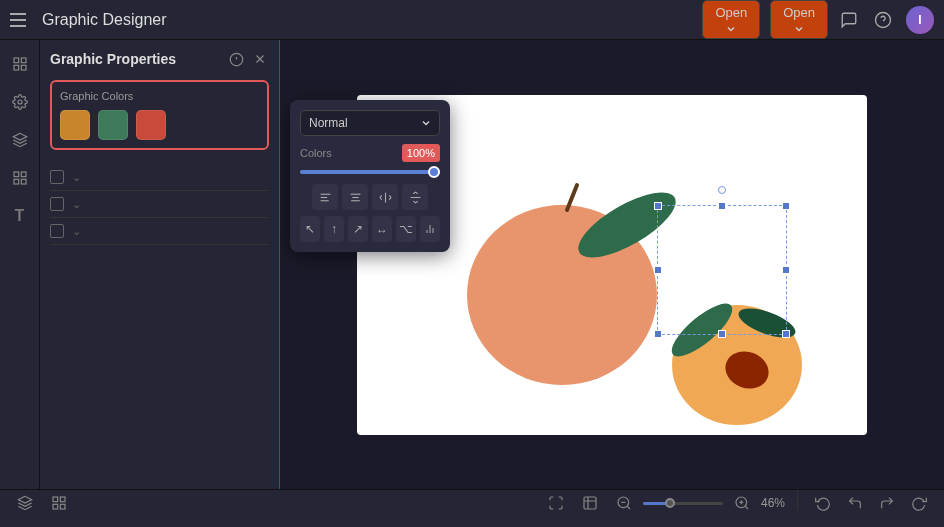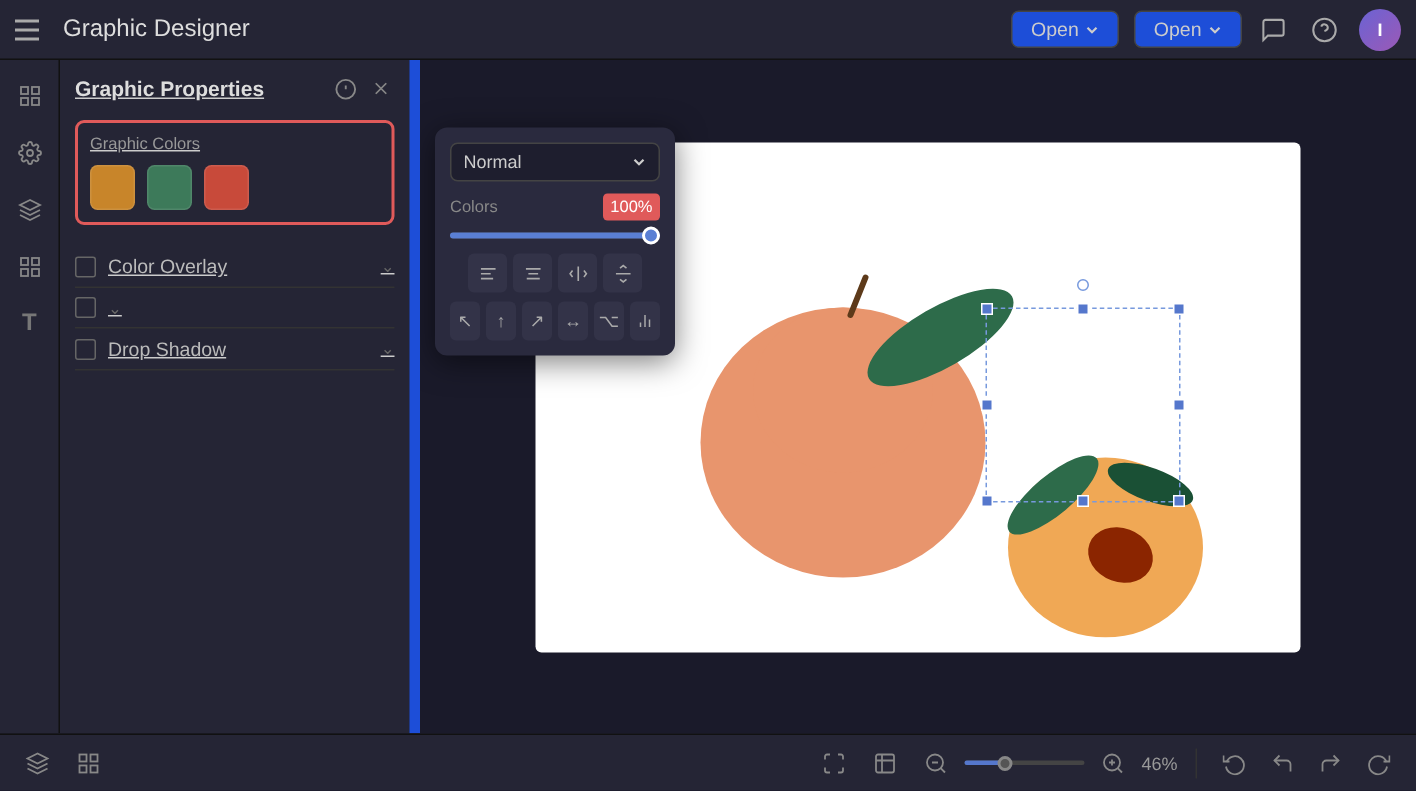--- a/index.html
+++ b/index.html
@@ -32,23 +32,23 @@
       justify-content: center; gap: 4px; cursor: pointer;
     }
     .topbar-hamburger span {
       width: 16px; height: 2px; background: #aaa; display: block;
     }
     .topbar-title {
       font-size: 16px; color: #ddd; font-weight: 500;
     }
     .topbar-spacer { flex: 1; }
     .topbar-btn {
-      background: #1d4ed8; border: 1px solid #444;
+      background: #c2410c; border: 1px solid #444;
       color: #ccc; padding: 4px 12px; border-radius: 5px;
-      cursor: pointer; font-size: 13px; display: flex; align-items: center; gap: 4px;
+      cursor: pointer; font-size: 13px; display: flex; align-items: center; gap: 4px; flex-direction: column;
     }
     .topbar-btn svg { width: 10px; height: 10px; }
     .topbar-icons { display: flex; align-items: center; gap: 12px; }
     .topbar-icon { width: 22px; height: 22px; display: flex; align-items: center; justify-content: center; cursor: pointer; color: #aaa; }
     .topbar-avatar {
       width: 28px; height: 28px; border-radius: 50%;
       background: linear-gradient(135deg, #6b63d4, #9b59b6);
       display: flex; align-items: center; justify-content: center;
       color: white; font-size: 12px; font-weight: bold; cursor: pointer;
     }
@@ -75,24 +75,23 @@
       width: 32px; height: 32px;
       display: flex; align-items: center; justify-content: center;
       border-radius: 5px; cursor: pointer; color: #888;
       font-size: 15px;
     }
 
     
     .side-panel {
       width: 240px;
       background: #252535;
-      border-right: 7px solid #1d4ed8;
+      border-right: 1px solid #1d4ed8;
       padding: 10px;
       overflow-y: auto;
-      text-decoration: underline;
     }
     .panel-header {
       display: flex; align-items: center; gap: 6px; margin-bottom: 12px;
     }
     .panel-title {
       font-size: 14px; font-weight: 600; color: #ddd; flex: 1;
     }
     .panel-header-icons { display: flex; gap: 6px; }
     .panel-header-icon { cursor: pointer; color: #888; width: 18px; height: 18px; display: flex; align-items: center; justify-content: center; }
 
@@ -146,21 +145,21 @@
 
     
     .illustration {
       width: 100%; height: 100%;
       display: flex; align-items: center; justify-content: center;
     }
 
     
     .float-toolbar {
       position: absolute;
-      top: 45px; left: 10px;
+      top: 60px; left: 10px;
       background: #2a2a3e;
       border-radius: 8px;
       padding: 10px;
       box-shadow: 0 4px 20px rgba(0,0,0,0.5);
       z-index: 10;
       width: 160px;
     }
     .blend-select {
       width: 100%; background: #1e1e2e; color: #ccc;
       border: 1px solid #444; border-radius: 5px; padding: 5px 8px;
@@ -222,21 +221,21 @@
       border: 1.5px solid #7799dd; border-radius: 50%;
       position: absolute; top: -20px; left: 50%; transform: translateX(-50%);
     }
 
     
     .bottombar {
       height: 38px;
       background: #252535;
       border-top: 1px solid #111;
       display: flex;
-      align-items: center;
+      align-items: flex-start;
       padding: 0 12px;
       gap: 8px;
       flex-shrink: 0;
     }
     .bottom-icon {
       width: 26px; height: 26px; display: flex; align-items: center; justify-content: center;
       color: #888; cursor: pointer; border-radius: 4px;
     }
     .bottom-separator { width: 1px; height: 20px; background: #333; margin: 0 4px; }
     .bottom-spacer { flex: 1; }
@@ -352,30 +351,28 @@
       <div class="color-swatches">
         <div class="color-swatch" style="background:#c8852a;"></div>
         <div class="color-swatch" style="background:#3d7a5a;"></div>
         <div class="color-swatch" style="background:#c84a3a;"></div>
       </div>
     </div>
 
     <div>
       <div class="effect-row">
         <div class="effect-checkbox"></div>
-        <span class="effect-label">Color Overlay</span>
         <span class="effect-chevron">⌄</span>
       </div>
       <div class="effect-row">
         <div class="effect-checkbox"></div>
         <span class="effect-chevron">⌄</span>
       </div>
       <div class="effect-row">
         <div class="effect-checkbox"></div>
-        <span class="effect-label">Drop Shadow</span>
         <span class="effect-chevron">⌄</span>
       </div>
     </div>
   </div>
 
   <div class="canvas-area">
 
     <div class="float-toolbar">
       <div class="blend-select">
         <span>Normal</span>

